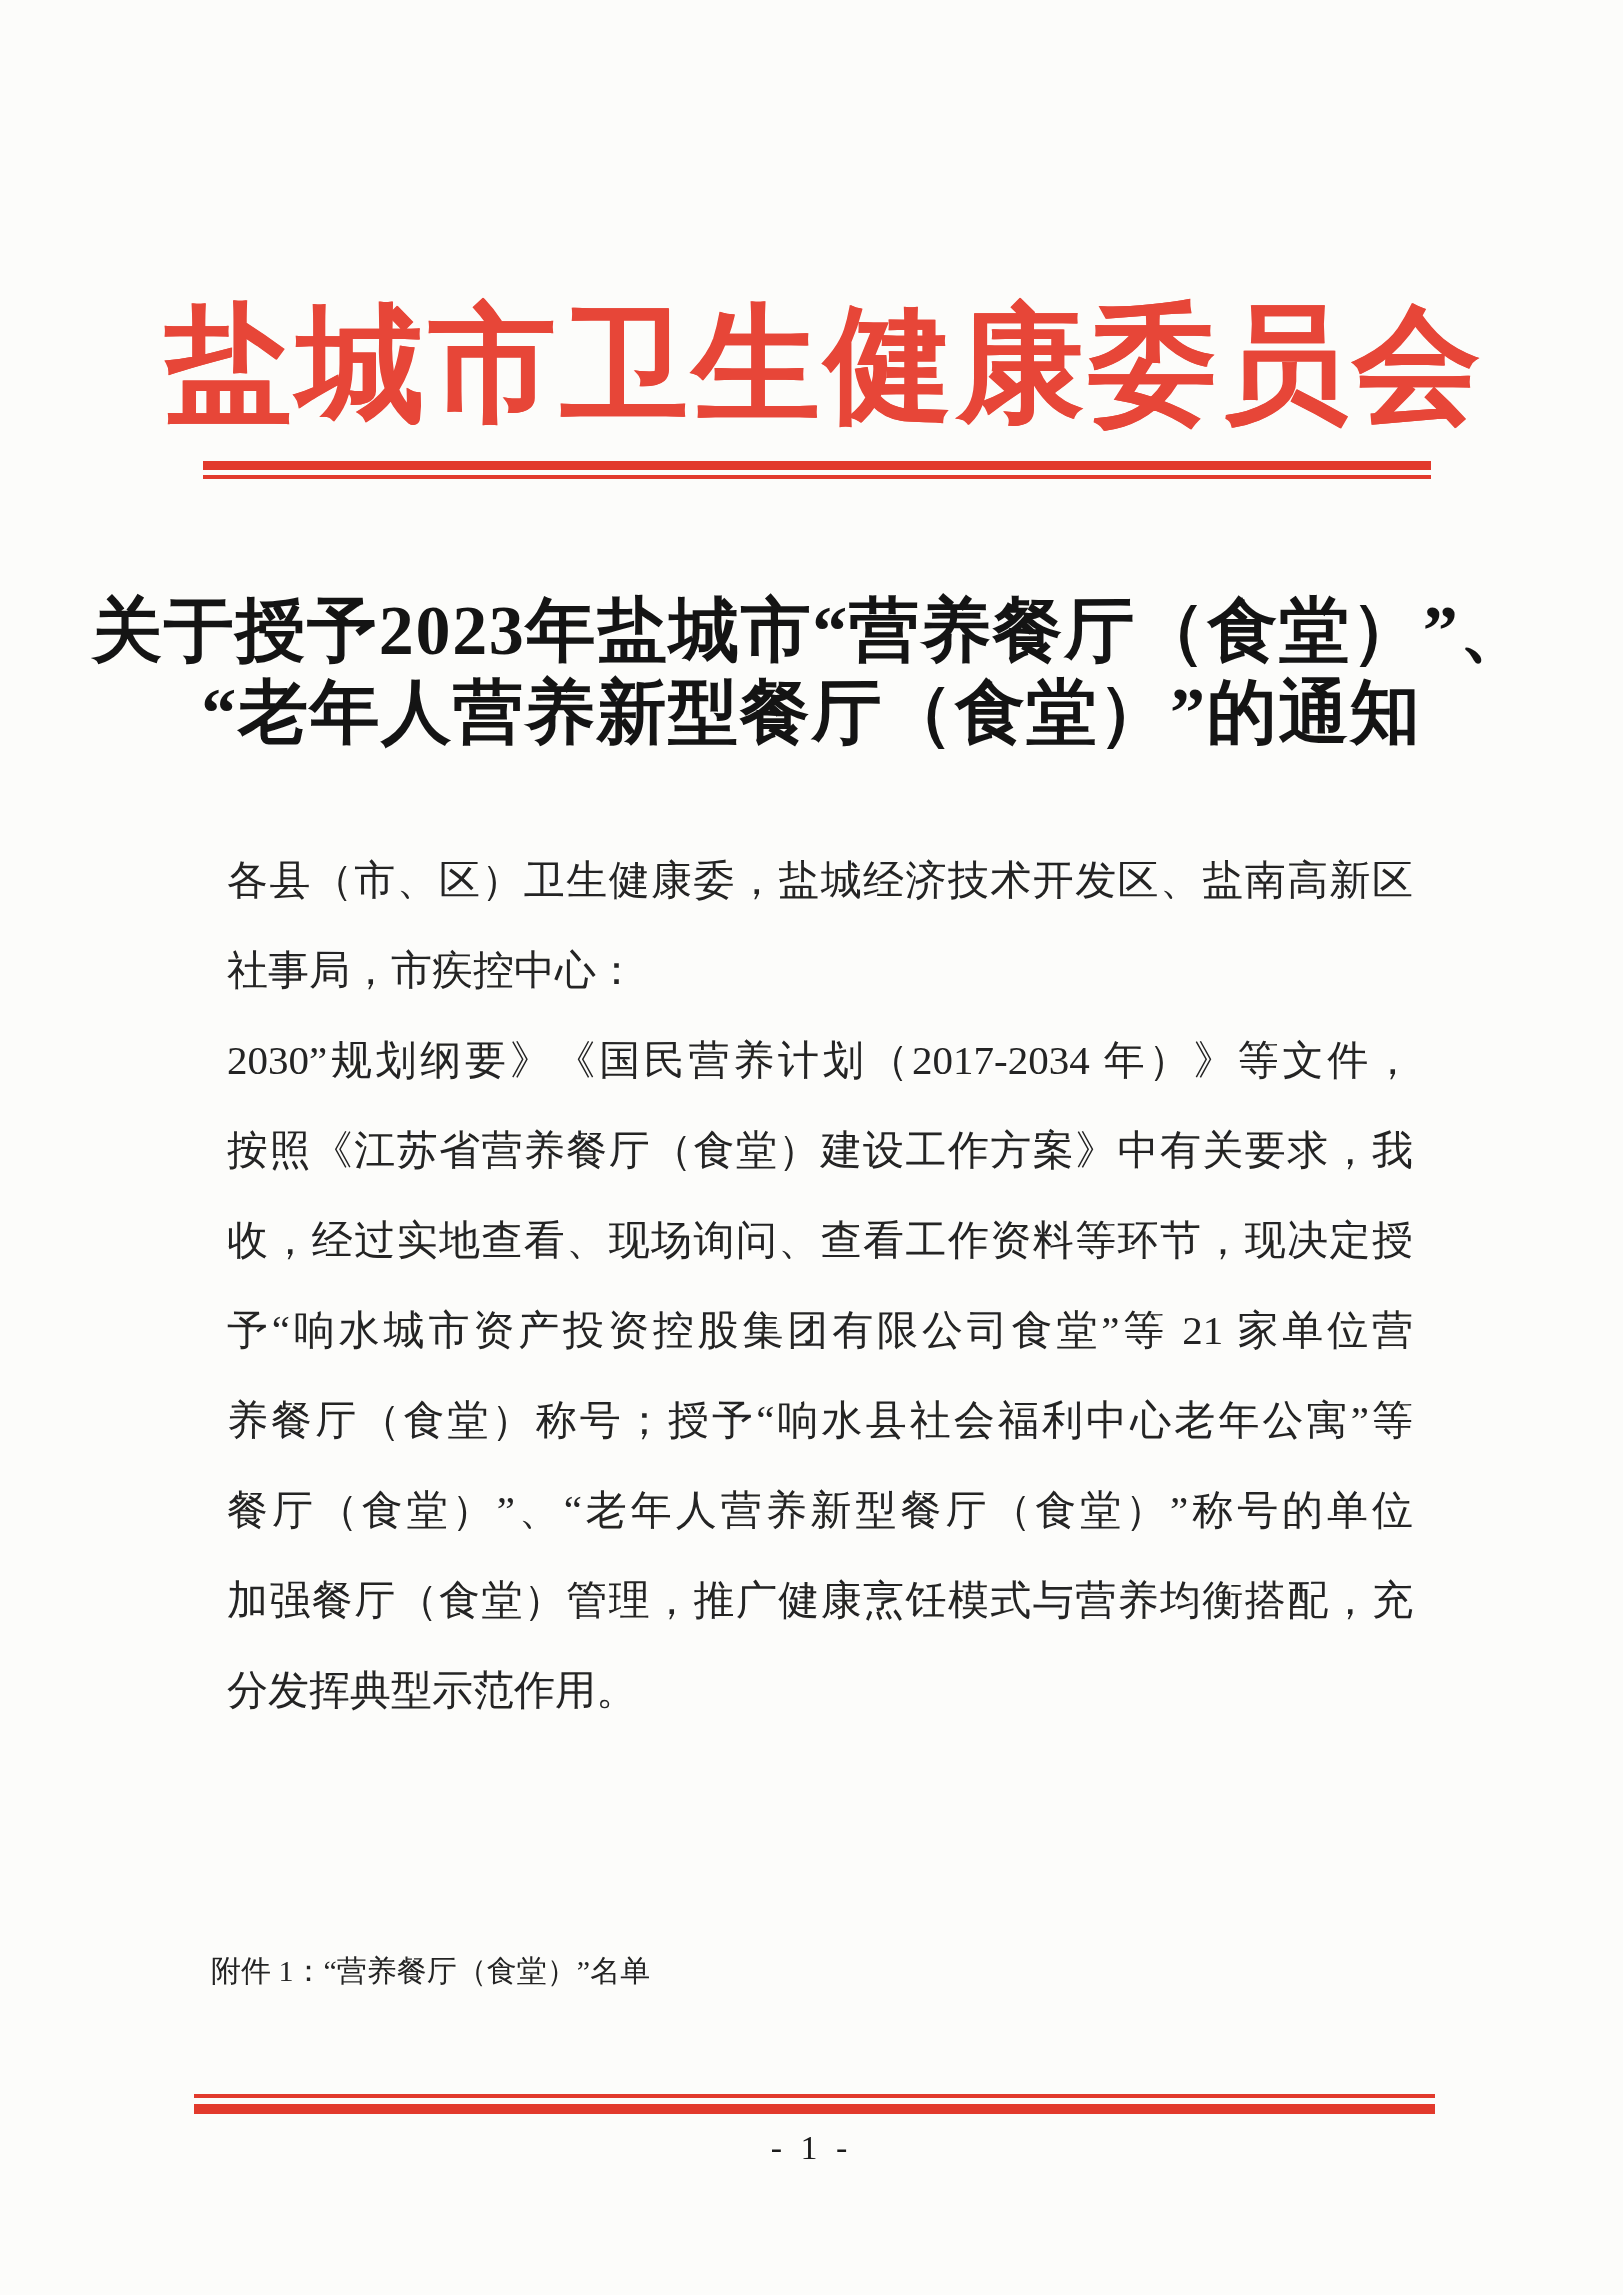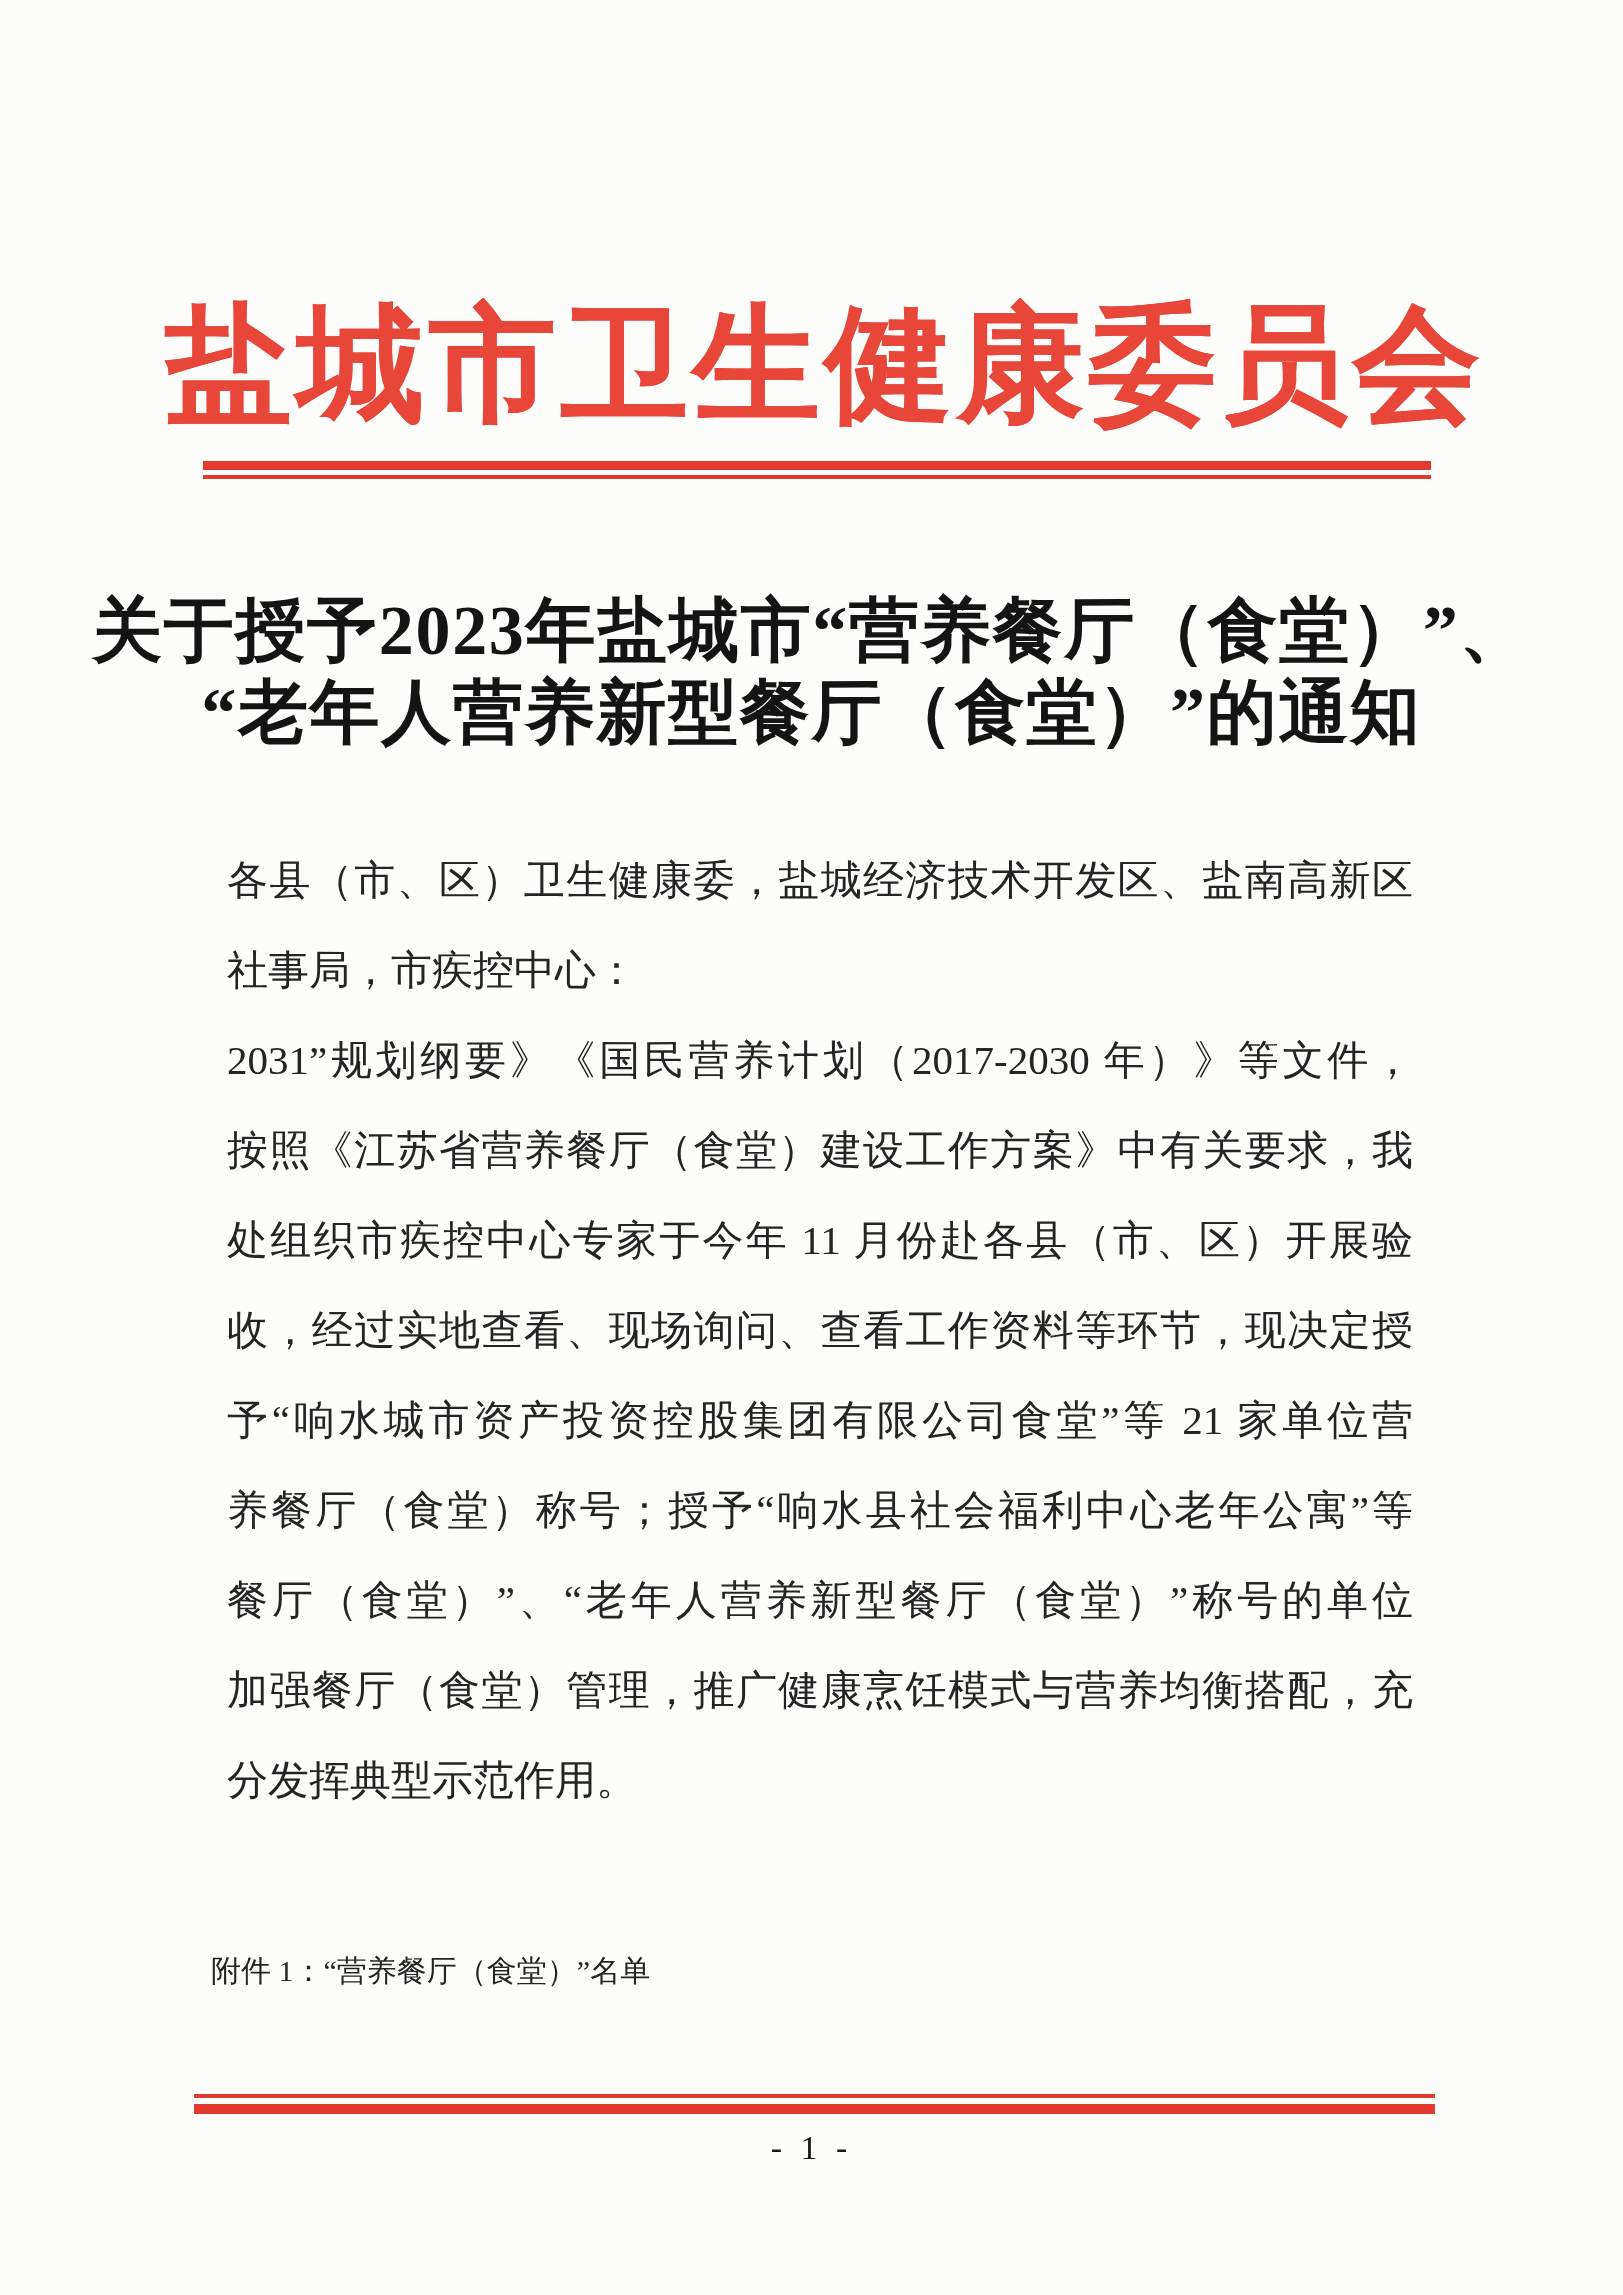--- a/index.html
+++ b/index.html
@@ -118,23 +118,22 @@
   </div>
 
   <h2 class="doc-title">
     <span class="t-line">关于授予2023年盐城市“营养餐厅（食堂）”、</span>
     <span class="t-line">“老年人营养新型餐厅（食堂）”的通知</span>
   </h2>
 
   <div class="body-text">
     <p class="line fill">各县（市、区）卫生健康委，盐城经济技术开发区、盐南高新区</p>
     <p class="line">社事局，市疾控中心：</p>
-    <p class="line fill">2031”规划纲要》《国民营养计划（2017-2030 年）》等文件，</p>
+    <p class="line fill">2030”规划纲要》《国民营养计划（2017-2034 年）》等文件，</p>
     <p class="line fill">按照《江苏省营养餐厅（食堂）建设工作方案》中有关要求，我</p>
-    <p class="line fill">处组织市疾控中心专家于今年 11 月份赴各县（市、区）开展验</p>
     <p class="line fill">收，经过实地查看、现场询问、查看工作资料等环节，现决定授</p>
     <p class="line fill">予“响水城市资产投资控股集团有限公司食堂”等 21 家单位营</p>
     <p class="line fill">养餐厅（食堂）称号；授予“响水县社会福利中心老年公寓”等</p>
     <p class="line fill">餐厅（食堂）”、“老年人营养新型餐厅（食堂）”称号的单位</p>
     <p class="line fill">加强餐厅（食堂）管理，推广健康烹饪模式与营养均衡搭配，充</p>
     <p class="line">分发挥典型示范作用。</p>
   </div>
 
   <p class="attachment">附件 1：“营养餐厅（食堂）”名单</p>
 

